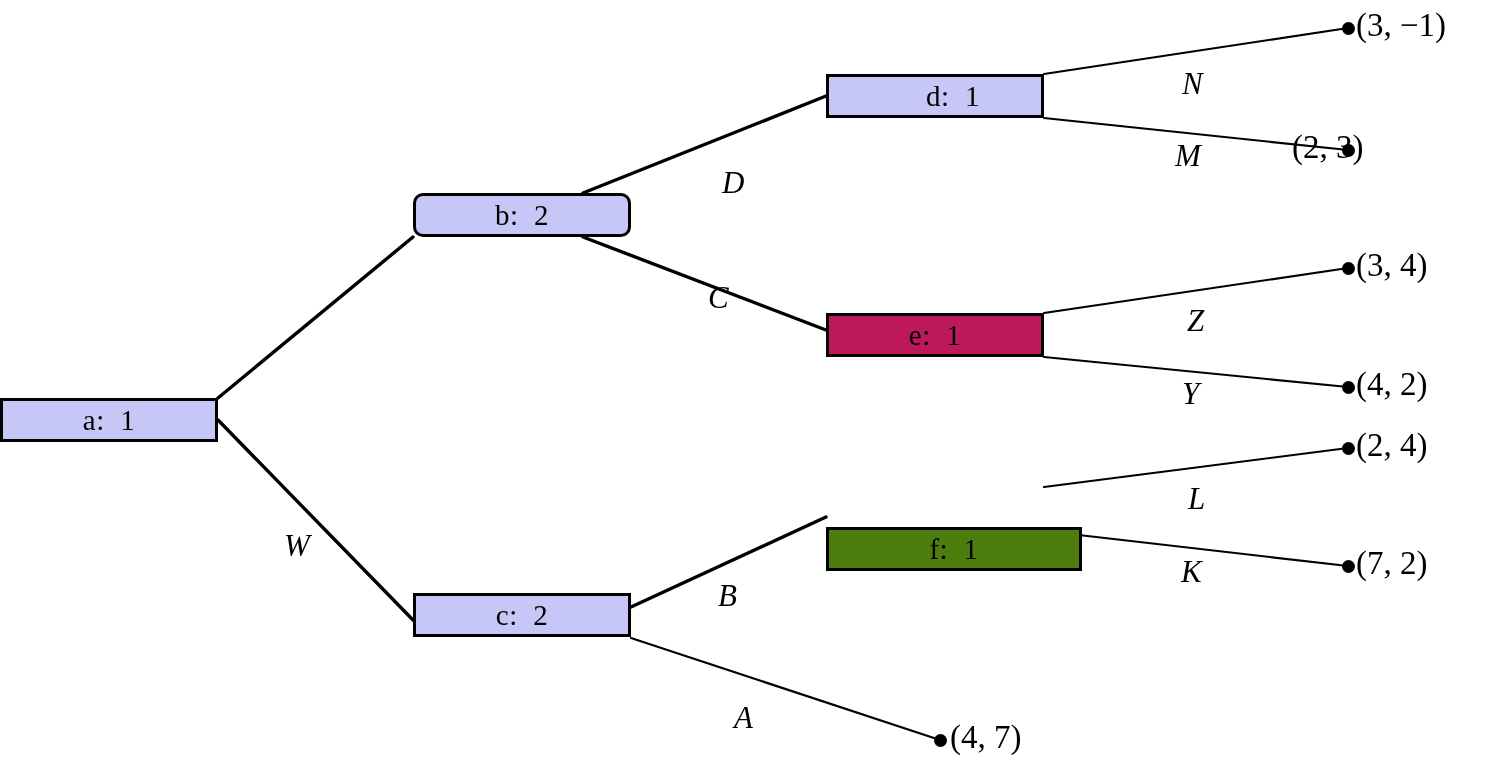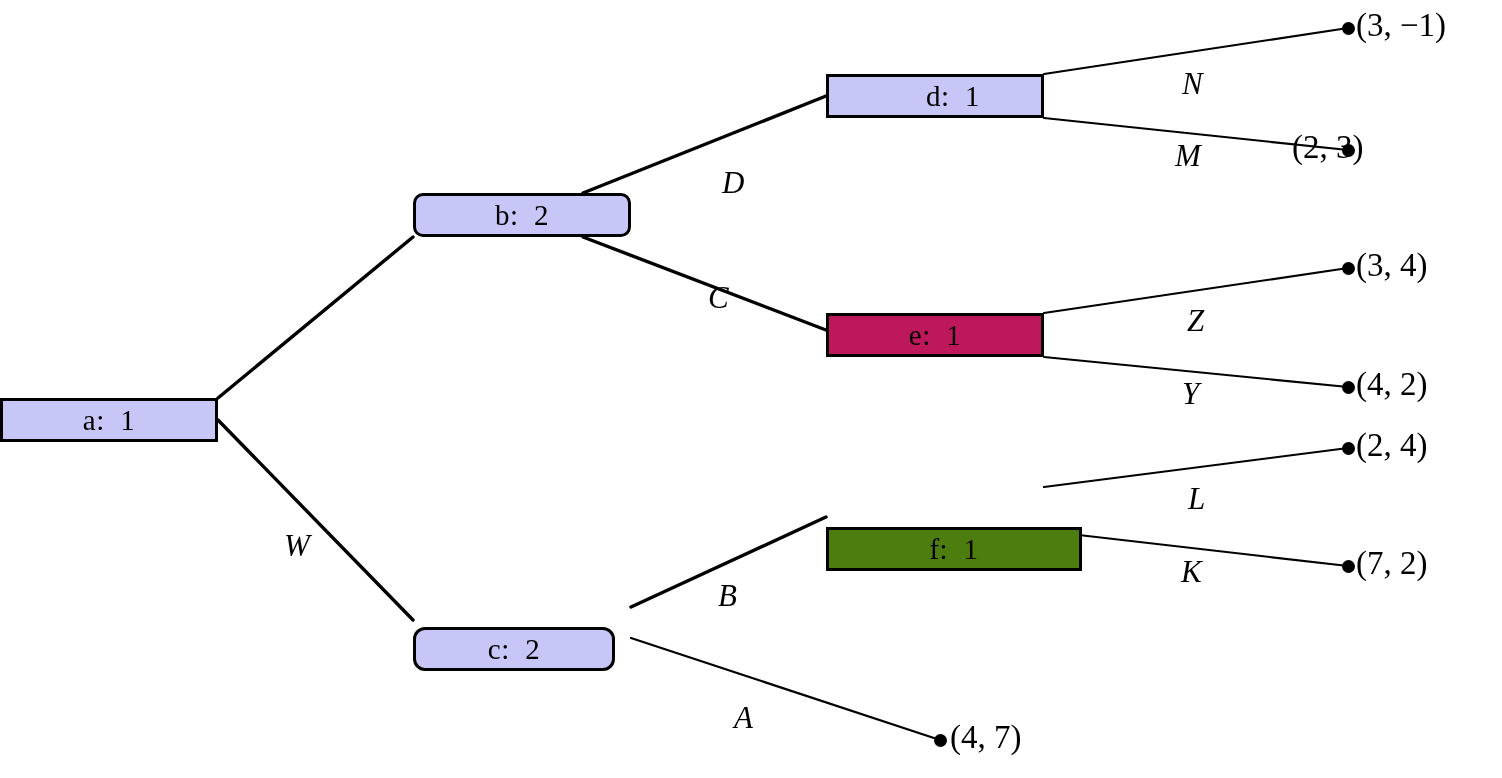--- a/index.html
+++ b/index.html
@@ -83,21 +83,21 @@
     <div class="edge-label" style="left: 718px; top: 578px;">B</div>
     <div class="edge-label" style="left: 734px; top: 700px;">A</div>
     <div class="edge-label" style="left: 1182px; top: 66px;">N</div>
     <div class="edge-label" style="left: 1175px; top: 138px;">M</div>
     <div class="edge-label" style="left: 1187px; top: 303px;">Z</div>
     <div class="edge-label" style="left: 1182px; top: 376px;">Y</div>
     <div class="edge-label" style="left: 1188px; top: 481px;">L</div>
     <div class="edge-label" style="left: 1181px; top: 554px;">K</div>
     <div class="node-box" style="left: 0px; top: 398px; width: 218px; height: 44px; background: rgb(198, 198, 247); border-color: rgb(0, 0, 0);"><span>a:  1</span></div>
     <div class="node-box" style="left: 413px; top: 193px; width: 218px; height: 44px; background: rgb(198, 198, 247); border-color: rgb(0, 0, 0); border-radius: 10px;"><span>b:  2</span></div>
-    <div class="node-box" style="left: 413px; top: 627px; width: 202px; height: 44px; background: rgb(198, 198, 247); border-color: rgb(0, 0, 0); border-radius: 12px;"><span>c:  2</span></div>
+    <div class="node-box" style="left: 413px; top: 593px; width: 218px; height: 44px; background: rgb(198, 198, 247); border-color: rgb(0, 0, 0);"><span>c:  2</span></div>
     <div class="node-box" style="left: 826px; top: 74px; width: 218px; height: 44px; background: rgb(198, 198, 247); border-color: rgb(0, 0, 0); padding-left: 36px;"><span>d:  1</span></div>
     <div class="node-box" style="left: 826px; top: 313px; width: 218px; height: 44px; background: #be185d; border-color: rgb(0, 0, 0);"><span>e:  1</span></div>
     <div class="node-box" style="left: 826px; top: 487px; width: 256px; height: 44px; background: #4d7c0f; border-color: rgb(0, 0, 0); margin-top: 40px;"><span>f:  1</span></div>
     <div class="terminal-dot" style="left: 1342px; top: 22px; background: rgb(0, 0, 0);"></div>
     <div class="payoff" style="left: 1356px; top: 7px;">(3, −1)</div>
     <div class="terminal-dot" style="left: 1342px; top: 144px; background: rgb(0, 0, 0);"></div>
     <div class="payoff" style="left: 1292px; top: 129px;">(2, 3)</div>
     <div class="terminal-dot" style="left: 1342px; top: 262px; background: rgb(0, 0, 0);"></div>
     <div class="payoff" style="left: 1356px; top: 247px;">(3, 4)</div>
     <div class="terminal-dot" style="left: 1342px; top: 381px; background: rgb(0, 0, 0);"></div>

